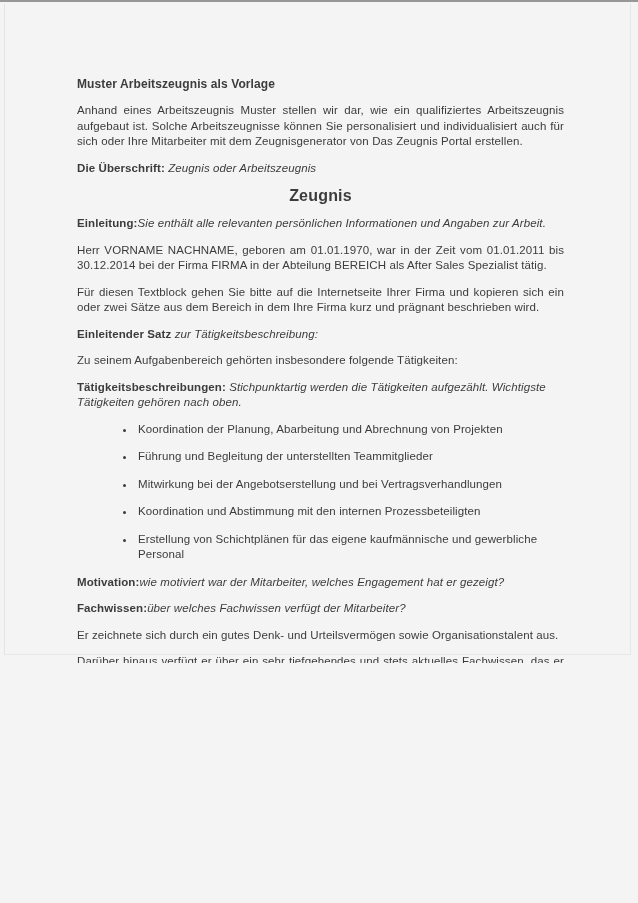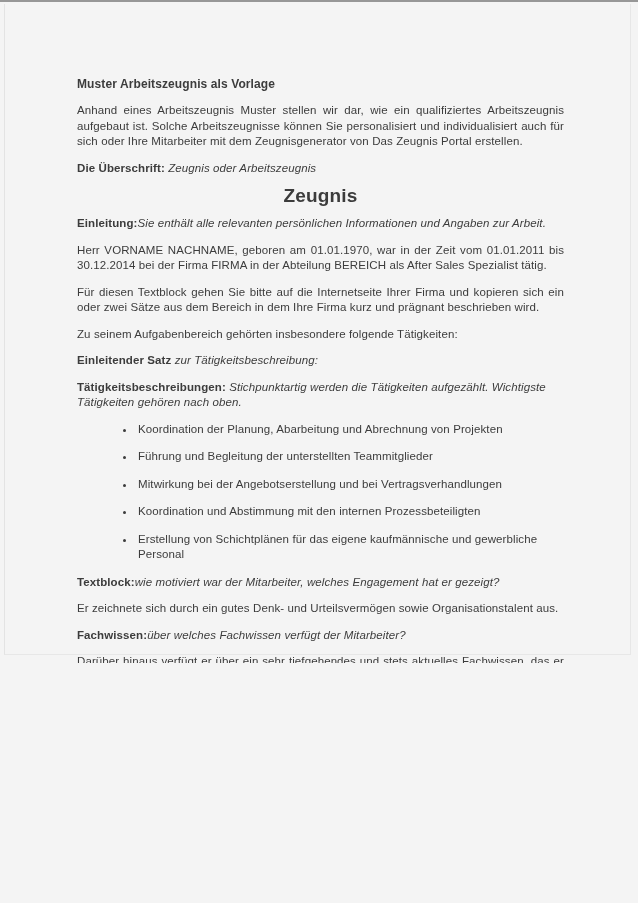--- a/index.html
+++ b/index.html
@@ -37,21 +37,21 @@
   .doc-heading {
     font-weight: bold;
     font-size: 12px;
     line-height: 16px;
   }
   .just { text-align: justify; }
   .lbl { font-weight: bold; }
   .it  { font-style: italic; }
   .center-title {
     text-align: center;
-    font-size: 19px;
+    font-size: 16px;
     font-weight: bold;
     line-height: 18px;
     margin: 0 0 11px 0;
     letter-spacing: 0.2px;
   }
   ul.task-list {
     margin: 2px 0 11px 0;
     padding-left: 43px;
     list-style-type: disc;
   }
@@ -79,41 +79,41 @@
 
     <h2 class="center-title">Zeugnis</h2>
 
     <p><span class="lbl">Einleitung:</span><span class="it">Sie enthält alle relevanten persönlichen Informationen und Angaben zur Arbeit.</span></p>
 
     <p class="just">Herr VORNAME NACHNAME, geboren am 01.01.1970, war in der Zeit vom 01.01.2011 bis 30.12.2014 bei der Firma FIRMA in der Abteilung BEREICH als After Sales Spezialist tätig.</p>
 
 
     <p class="just">Für diesen Textblock gehen Sie bitte auf die Internetseite Ihrer Firma und kopieren sich ein oder zwei Sätze aus dem Bereich in dem Ihre Firma kurz und prägnant beschrieben wird.</p>
 
+    <p><span class="lbl">Einleitender Satz</span><span class="it"> zur Tätigkeitsbeschreibung:</span></p>
+
     <p>Zu seinem Aufgabenbereich gehörten insbesondere folgende Tätigkeiten:</p>
-
-    <p><span class="lbl">Einleitender Satz</span><span class="it"> zur Tätigkeitsbeschreibung:</span></p>
 
     <p><span class="lbl">Tätigkeitsbeschreibungen:</span><span class="it"> Stichpunktartig werden die Tätigkeiten aufgezählt. Wichtigste Tätigkeiten gehören nach oben.</span></p>
 
     <ul class="task-list">
       <li>Koordination der Planung, Abarbeitung und Abrechnung von Projekten</li>
       <li>Führung und Begleitung der unterstellten Teammitglieder</li>
       <li>Mitwirkung bei der Angebotserstellung und bei Vertragsverhandlungen</li>
       <li>Koordination und Abstimmung mit den internen Prozessbeteiligten</li>
       <li>Erstellung von Schichtplänen für das eigene kaufmännische und gewerbliche Personal</li>
     </ul>
 
-    <p><span class="lbl">Textblock:</span><span class="it">wie motiviert war der Mitarbeiter, welches Engagement hat er gezeigt?</span></p>
+    <p><span class="lbl">Motivation:</span><span class="it">wie motiviert war der Mitarbeiter, welches Engagement hat er gezeigt?</span></p>
 
 
 
+    <p><span class="lbl">Fachwissen:</span><span class="it">über welches Fachwissen verfügt der Mitarbeiter?</span></p>
+
     <p>Er zeichnete sich durch ein gutes Denk- und Urteilsvermögen sowie Organisationstalent aus.</p>
-
-    <p><span class="lbl">Fachwissen:</span><span class="it">über welches Fachwissen verfügt der Mitarbeiter?</span></p>
 
     <p class="just">Darüber hinaus verfügt er über ein sehr tiefgehendes und stets aktuelles Fachwissen, das er in seinem Aufgabengebiet jederzeit zum Nutzen unseres Unternehmens einsetzte.</p>
 
     <p><span class="lbl">Arbeitsweise:</span><span class="it">Wie hat der Mitarbeiter gearbeitet?</span></p>
 
   </div>
 
   <div class="watermark">blog</div>
 </div>
 

